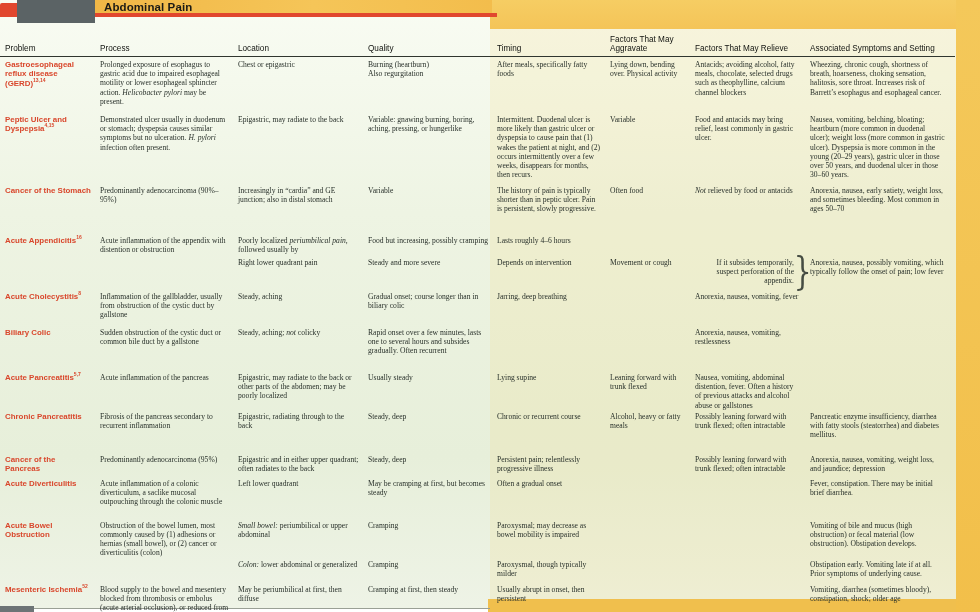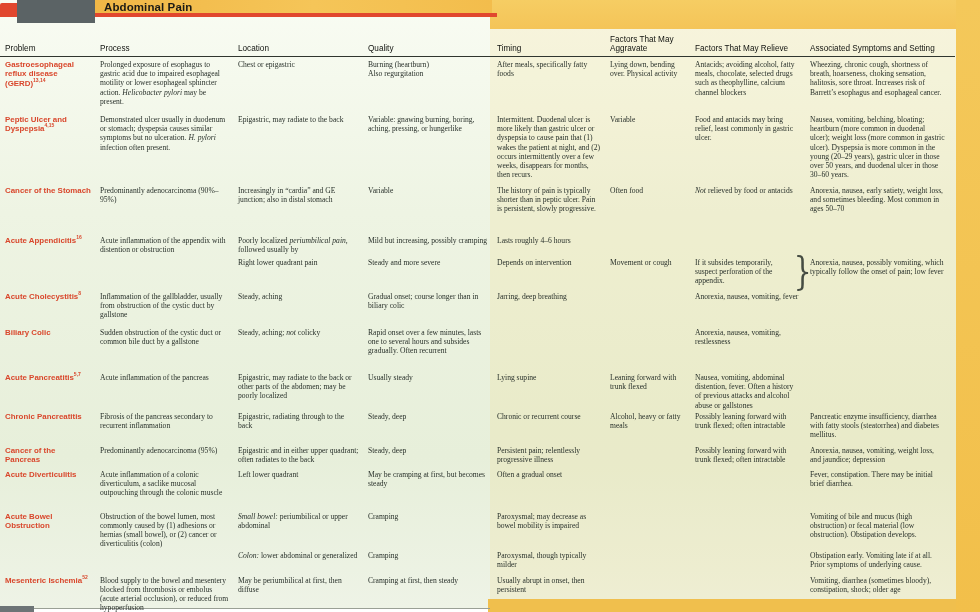--- a/index.html
+++ b/index.html
@@ -61,21 +61,21 @@
     font-weight:bold;font-size:7.9px;line-height:9.4px;color:#d9472c;
     white-space:normal;
   }
   .col-problem sup{font-size:5px;vertical-align:super;line-height:0;}
   .col-relieve{position:relative;}
   .brace{
     position:absolute;right:-5px;top:-7px;
     font-family:"DejaVu Serif",serif;font-size:40px;line-height:42px;
     font-weight:400;color:#454c42;transform:scaleX(0.7);
   }
-  .pad-brace{padding-right:16px;}
+  .pad-brace{padding-right:16px;text-align:right;}
 </style>
 </head>
 <body>
 
 <div class="page">
 
   <div class="content-bg"></div>
   <div class="yellow-tint"></div>
   <div class="top-right-band"></div>
   <div class="bottom-right-band"></div>
@@ -129,21 +129,21 @@
         <div class="cell col-quality">Variable</div>
         <div class="cell col-timing">The history of pain is typically shorter than in peptic ulcer. Pain is persistent, slowly progressive.</div>
         <div class="cell col-aggravate">Often food</div>
         <div class="cell col-relieve"><em>Not</em><span> relieved by food or antacids</span></div>
         <div class="cell col-associated">Anorexia, nausea, early satiety, weight loss, and sometimes bleeding. Most common in ages 50–70</div>
       </div>
       <div class="trow" style="min-height: 22px;">
         <div class="cell col-problem">Acute Appendicitis<sup>16</sup></div>
         <div class="cell col-process">Acute inflammation of the appendix with distention or obstruction</div>
         <div class="cell col-location"><span>Poorly localized </span><em>periumbilical pain,</em><span> followed usually by</span></div>
-        <div class="cell col-quality">Mild but increasing, possibly cramping</div>
+        <div class="cell col-quality">Food but increasing, possibly cramping</div>
         <div class="cell col-timing">Lasts roughly 4–6 hours</div>
         <div class="cell col-aggravate"></div>
         <div class="cell col-relieve"></div>
         <div class="cell col-associated"></div>
       </div>
       <div class="trow" style="min-height: 34px;">
         <div class="cell col-problem"></div>
         <div class="cell col-process"></div>
         <div class="cell col-location">Right lower quadrant pain</div>
         <div class="cell col-quality">Steady and more severe</div>
@@ -182,21 +182,21 @@
       <div class="trow" style="min-height: 34px;">
         <div class="cell col-problem">Chronic Pancreatitis</div>
         <div class="cell col-process">Fibrosis of the pancreas secondary to recurrent inflammation</div>
         <div class="cell col-location">Epigastric, radiating through to the back</div>
         <div class="cell col-quality">Steady, deep</div>
         <div class="cell col-timing">Chronic or recurrent course</div>
         <div class="cell col-aggravate">Alcohol, heavy or fatty meals</div>
         <div class="cell col-relieve">Possibly leaning forward with trunk flexed; often intractable</div>
         <div class="cell col-associated">Pancreatic enzyme insufficiency, diarrhea with fatty stools (steatorrhea) and diabetes mellitus.</div>
       </div>
-      <div class="trow" style="min-height: 24px;">
+      <div class="trow" style="min-height: 24px; margin-top: 9px;">
         <div class="cell col-problem">Cancer of the Pancreas</div>
         <div class="cell col-process">Predominantly adenocarcinoma (95%)</div>
         <div class="cell col-location">Epigastric and in either upper quadrant; often radiates to the back</div>
         <div class="cell col-quality">Steady, deep</div>
         <div class="cell col-timing">Persistent pain; relentlessly progressive illness</div>
         <div class="cell col-aggravate"></div>
         <div class="cell col-relieve">Possibly leaning forward with trunk flexed; often intractable</div>
         <div class="cell col-associated">Anorexia, nausea, vomiting, weight loss, and jaundice; depression</div>
       </div>
       <div class="trow" style="min-height: 42px;">

